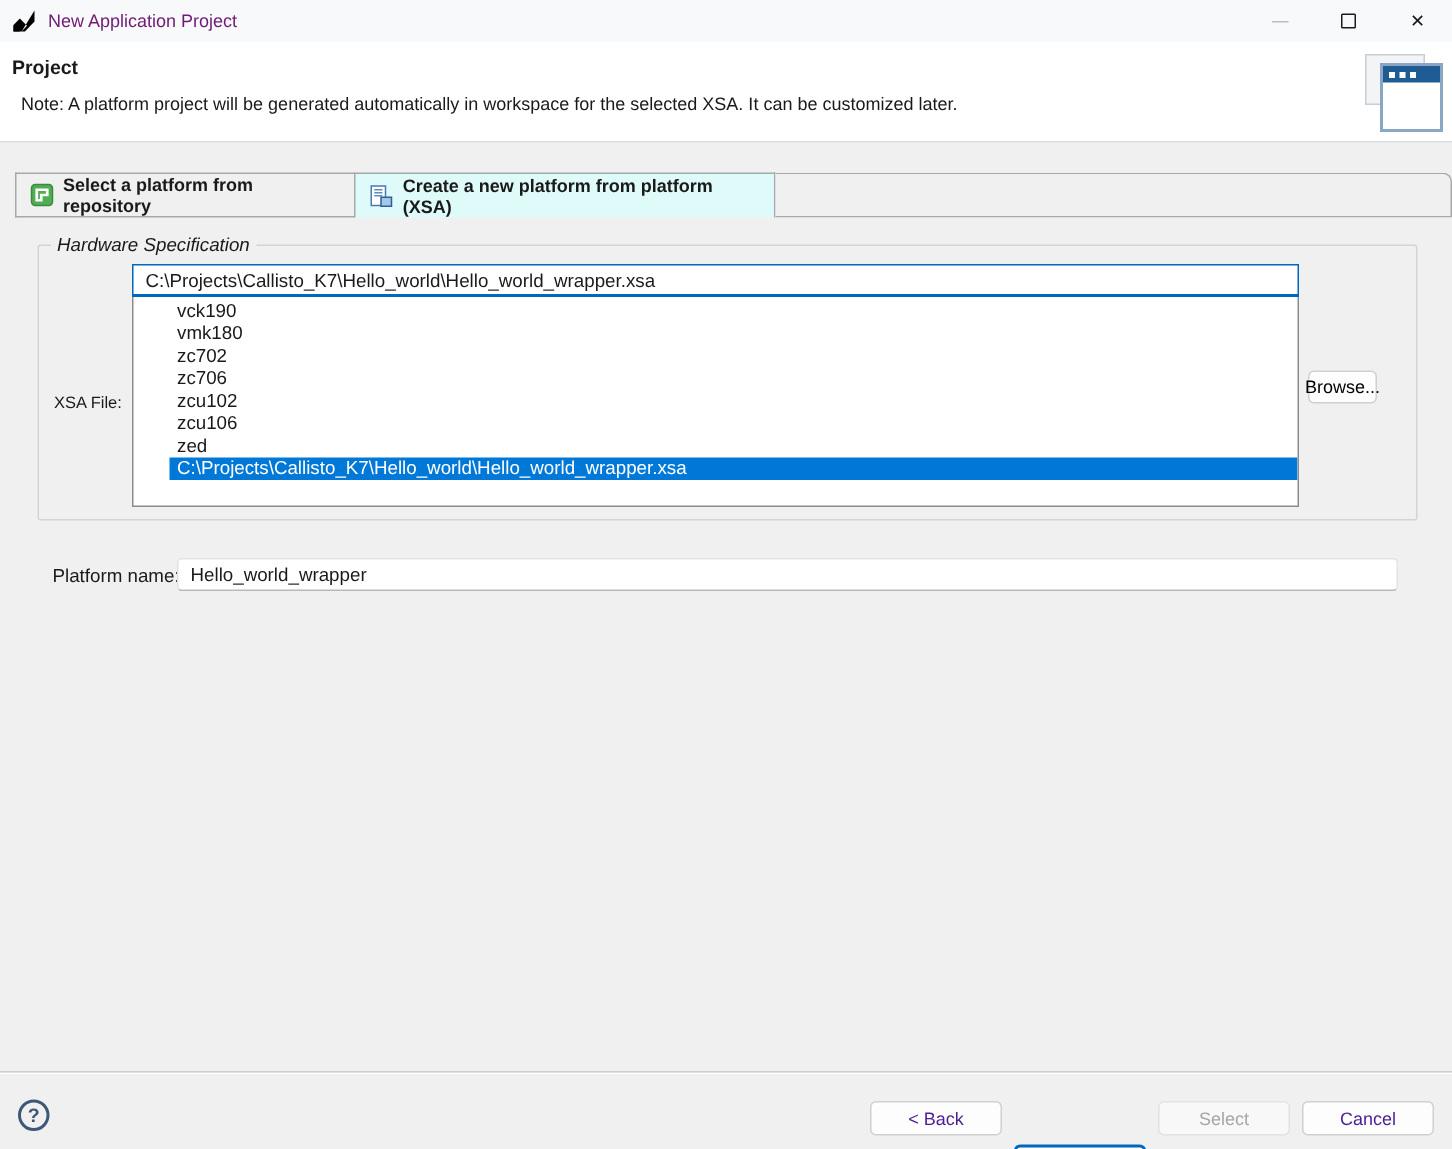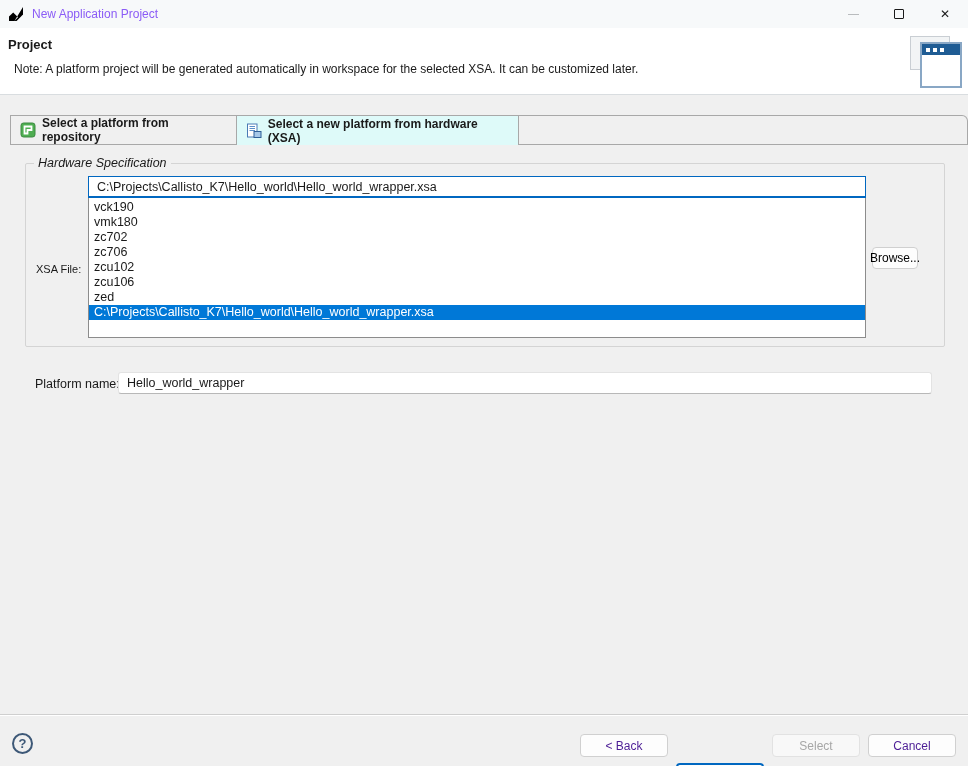--- a/index.html
+++ b/index.html
@@ -12,21 +12,21 @@
     overflow: hidden;
   }
   .window { position: absolute; inset: 0; width: 968px; height: 766px; background:#f0f0f0; }
 
   
   .titlebar {
     position: absolute; left:0; top:0; width:968px; height:28px;
     background:#f7f9fa; display:flex; align-items:center;
   }
   .titlebar .app-icon { width:16px; height:16px; margin-left:8px; }
-  .titlebar .title { font-size:12px; margin-left:8px; color:#8b5cf6; }
+  .titlebar .title { font-size:12px; margin-left:8px; color:#701a75; }
   .win-controls { position:absolute; right:0; top:0; height:28px; display:flex; }
   .win-btn { width:46px; height:28px; display:flex; align-items:center; justify-content:center; }
   .min-glyph { width:11px; height:1px; background:#b9bcbe; }
   .max-glyph { width:10px; height:10px; border:1.2px solid #1a1a1a; border-radius:1px; }
   .close-glyph { font-size:12px; color:#1a1a1a; line-height:1; }
 
   
   .banner {
     position:absolute; left:0; top:28px; width:968px; height:67px;
     background:#ffffff; border-bottom:1px solid #d9dde0;
@@ -78,21 +78,21 @@
   
   .combo {
     position:absolute; left:88px; top:176px; width:778px; height:22px;
     background:#ffffff; border:1px solid #0067c0; border-bottom-width:2px;
     font-size:12.5px; display:flex; align-items:center; padding:0 8px;
     z-index:5;
   }
   .dropdown {
     position:absolute; left:88px; top:198px; width:778px; height:140px;
     background:#ffffff; border:1px solid #8c8c8c; border-top:none;
-    z-index:5; padding-top:2px; overflow:hidden;
+    z-index:5; padding-top:2px; overflow:hidden;padding-left:24px;
   }
   .list-item {
     height:15px; line-height:15px; font-size:12.5px; padding:0 5px;
     white-space:nowrap;
   }
   .list-item.selected { background:#0078d7; color:#ffffff; }
 
   .browse-btn {
     position:absolute; left:872px; top:247px; width:46px; height:22px;
     background:#fdfdfd; border:1px solid #d0d0d0; border-radius:4px;
@@ -177,21 +177,21 @@
       <span>Select a platform from repository</span>
     </div>
     <div class="tab active">
       <svg class="tab-icon" viewBox="0 0 16 16">
         <rect x="1.5" y="1" width="9.5" height="13" fill="#ffffff" stroke="#4a7ab5" stroke-width="1"></rect>
         <line x1="3.5" y1="3.5" x2="9" y2="3.5" stroke="#5b8ec9" stroke-width="1"></line>
         <line x1="3.5" y1="5.5" x2="9" y2="5.5" stroke="#5b8ec9" stroke-width="1"></line>
         <line x1="3.5" y1="7.5" x2="9" y2="7.5" stroke="#5b8ec9" stroke-width="1"></line>
         <rect x="8" y="8.5" width="7" height="6" fill="#a6c8e8" stroke="#2f5f98" stroke-width="1"></rect>
       </svg>
-      <span>Select a new platform from hardware (XSA)</span>
+      <span>Create a new platform from platform (XSA)</span>
     </div>
     <div class="tab-strip"></div>
   </div>
 
   <div class="groupbox">
     <span class="groupbox-label">Hardware Specification</span>
     <span class="xsa-label">XSA File:</span>
   </div>
 
   <div class="combo">

